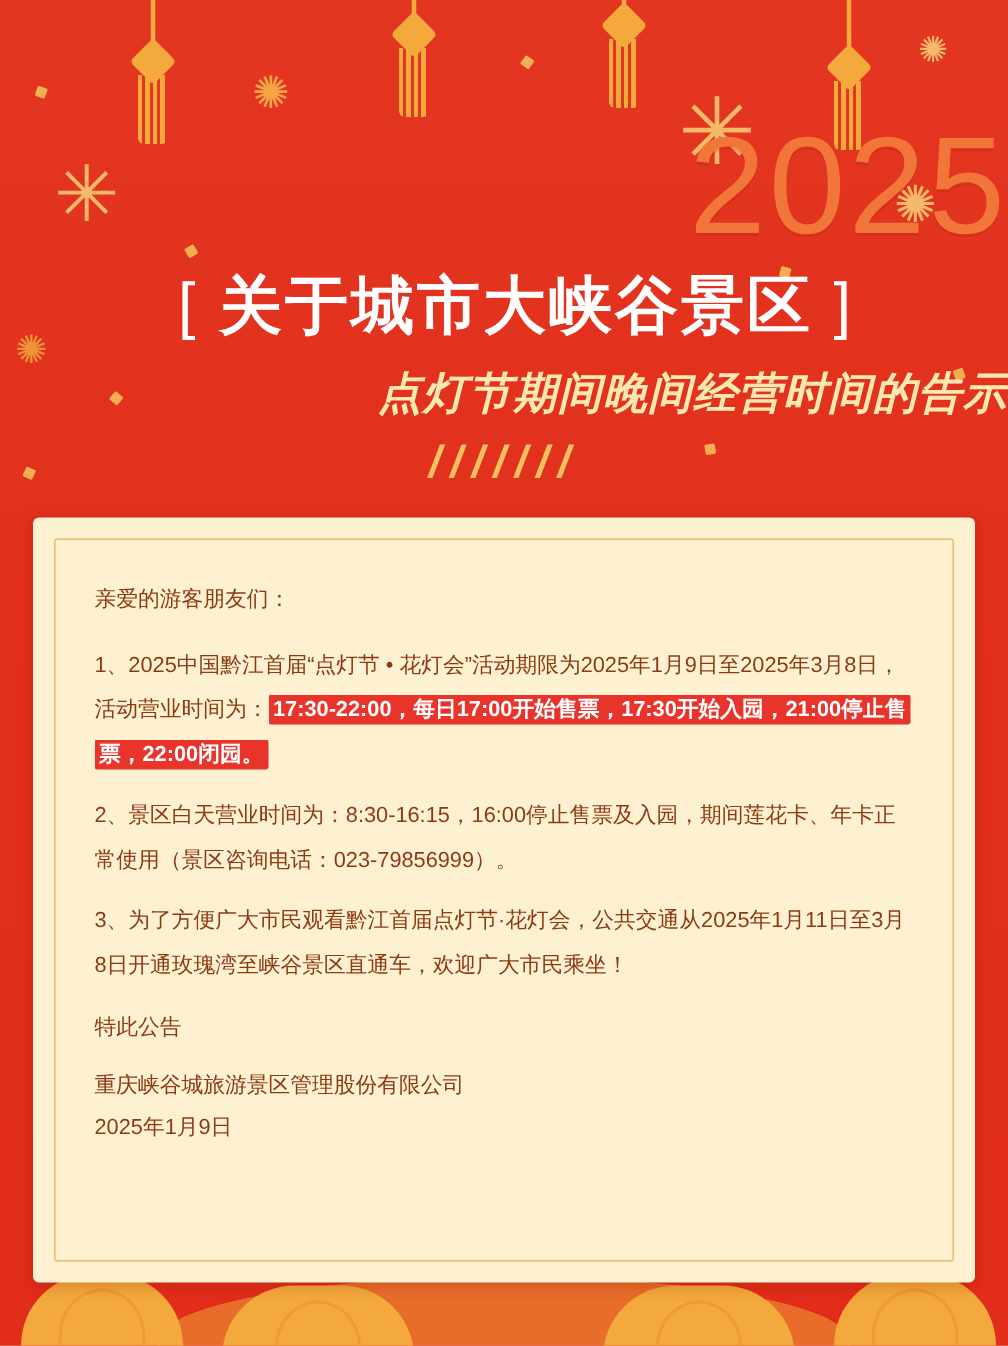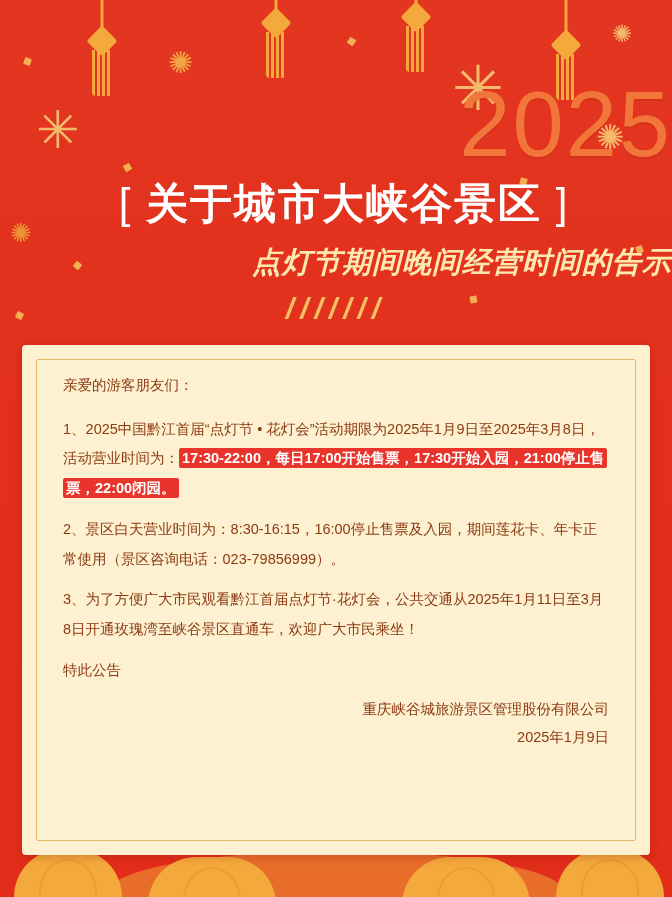--- a/index.html
+++ b/index.html
@@ -155,42 +155,42 @@
     z-index: 4;
   }
   .card-inner {
     position: absolute;
     left: 14px;
     top: 14px;
     right: 14px;
     bottom: 14px;
     border: 1px solid #e8b96a;
     border-radius: 2px;
-    padding: 11px 26px;
+    padding: 26px 26px;
     box-sizing: border-box;
     color: #8c3a12;
     font-size: 14.5px;
     line-height: 2.05;
   }
   .p {
     margin: 0 0 11px 0;
   }
   .p.greet { margin-bottom: 14px; }
   .hl {
     background: #e8342a;
     color: #ffffff;
     font-weight: bold;
     padding: 2px 3px;
     border-radius: 2px;
     box-decoration-break: clone;
     -webkit-box-decoration-break: clone;
   }
   .p.closing { margin-top: 0; }
   .sign {
-    text-align: right;
+    text-align: left;
     line-height: 1.9;
   }
 
   
   .bottom-deco {
     position: absolute;
     left: 0;
     right: 0;
     bottom: 0;
     height: 60px;

